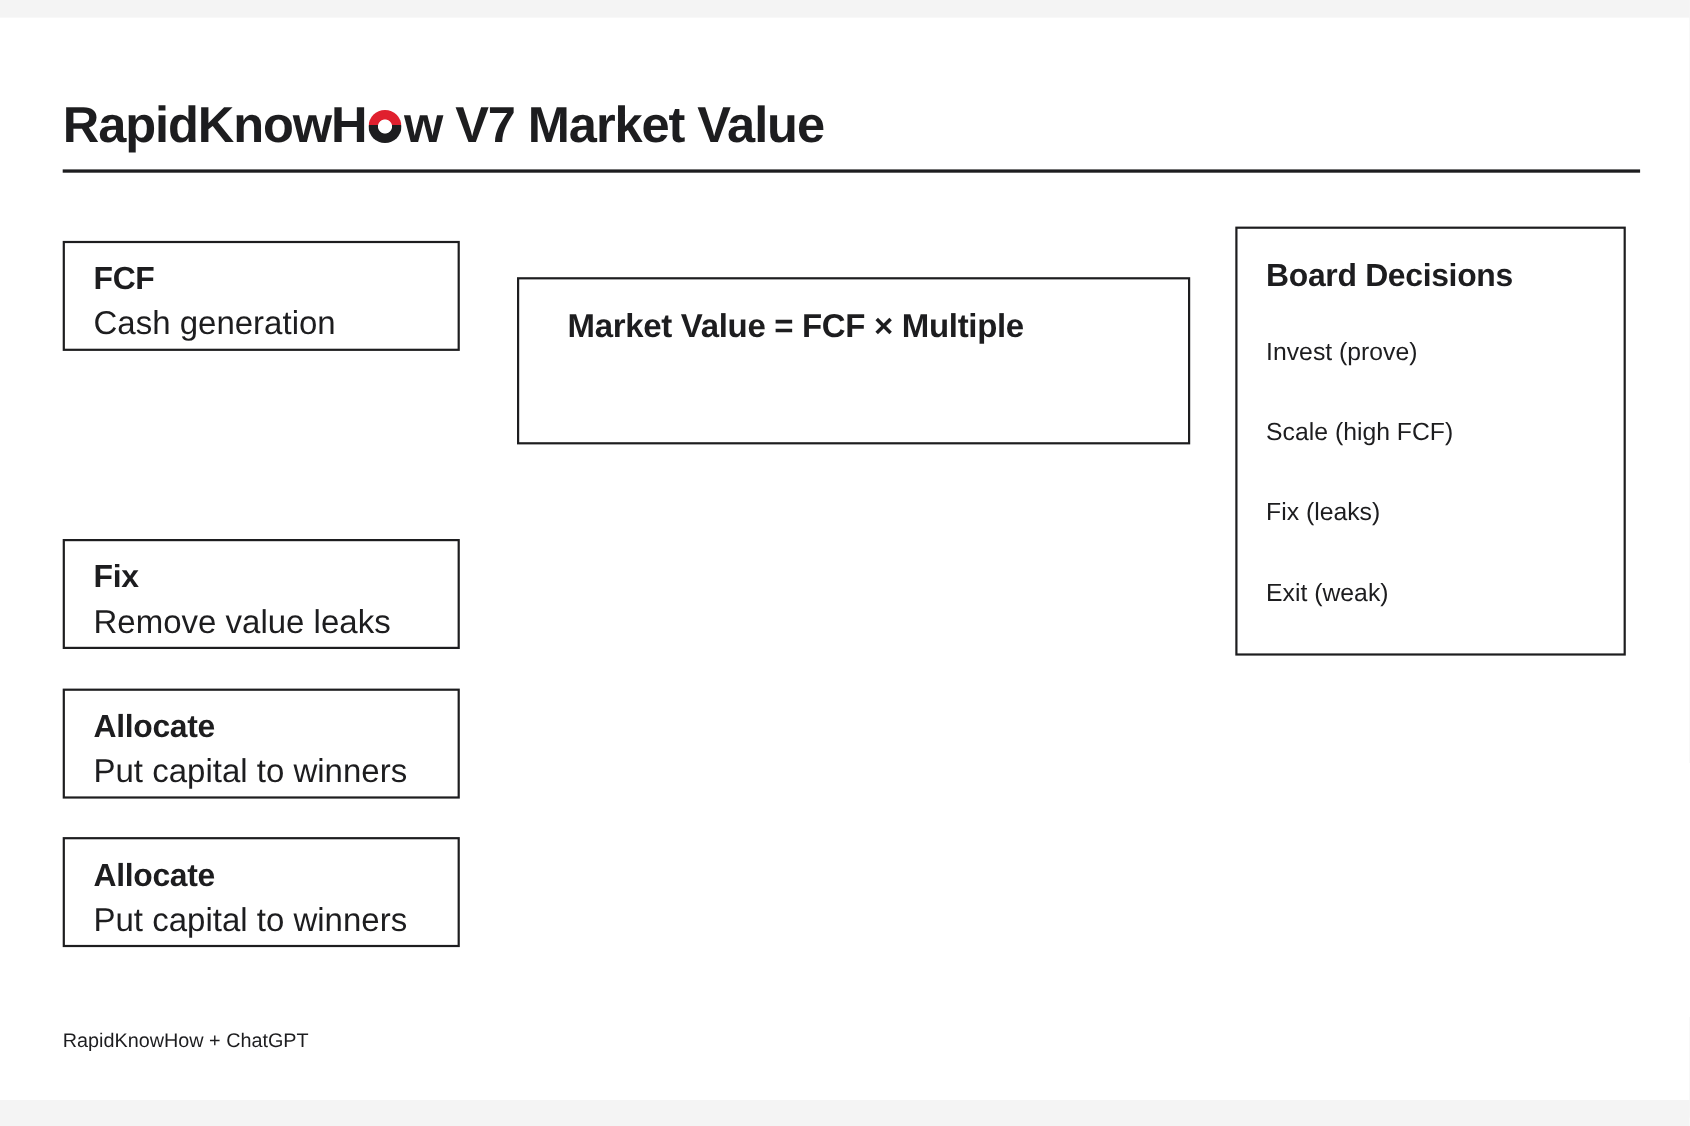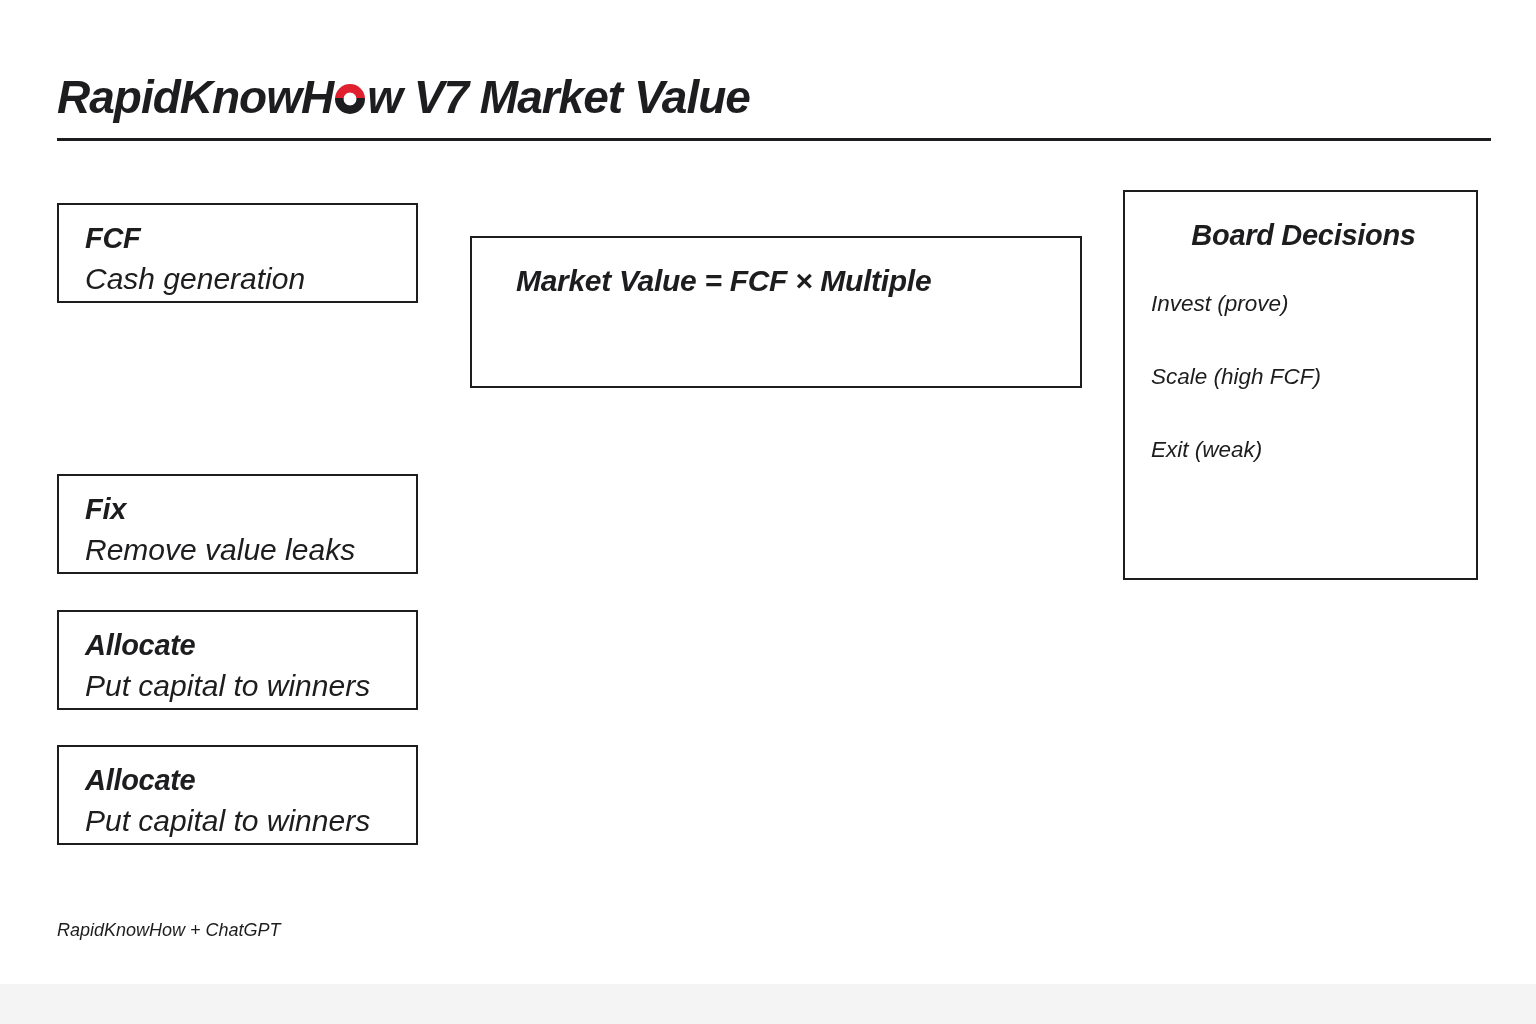--- a/index.html
+++ b/index.html
@@ -8,22 +8,21 @@
     --bg:#ffffff;
   }
   *{box-sizing:border-box;margin:0;padding:0;}
   html,body{background:#f4f4f4;}
   body{font-family:"Liberation Sans","DejaVu Sans",sans-serif;color:var(--ink);}
   .canvas{
     position:relative;
     width:1536px;height:984px;
     background:var(--bg);
     overflow:hidden;
-    margin:0 auto;
-    font-style:italic;
+    margin:16px auto;
   }
 
   
   .title{
     position:absolute;left:57px;top:70px;
     font-size:46px;font-weight:bold;letter-spacing:-1px;
     color:var(--ink);white-space:nowrap;
   }
   .logo-o{
     display:inline-block;width:30px;height:30px;border-radius:50%;
@@ -61,21 +60,21 @@
   }
   .formula-text{font-size:30px;font-weight:bold;letter-spacing:-0.3px;}
 
   
   .board-box{
     position:absolute;left:1123px;top:190px;
     width:355px;height:390px;
     border:2px solid var(--ink);background:var(--bg);
     padding:26px 20px 0 26px;
   }
-  .board-title{font-size:29px;font-weight:bold;line-height:34px;letter-spacing:-0.3px;text-align:center;}
+  .board-title{font-size:29px;font-weight:bold;line-height:34px;letter-spacing:-0.3px;}
   .board-item{font-size:22.5px;line-height:28px;}
   .board-item:nth-of-type(2){margin-top:38px;}
   .board-item + .board-item{margin-top:45px;}
 
   
   .credit{
     position:absolute;left:57px;top:920px;
     font-size:18px;line-height:1.2;
   }
 </style>
@@ -105,18 +104,19 @@
   </div>
 
   <div class="formula-box">
     <div class="formula-text">Market Value = FCF × Multiple</div>
   </div>
 
   <div class="board-box">
     <div class="board-title">Board Decisions</div>
     <div class="board-item">Invest (prove)</div>
     <div class="board-item">Scale (high FCF)</div>
+    <div class="board-item">Fix (leaks)</div>
     <div class="board-item">Exit (weak)</div>
   </div>
 
   <div class="credit">RapidKnowHow + ChatGPT</div>
 
 </div>
 
 </body></html>

